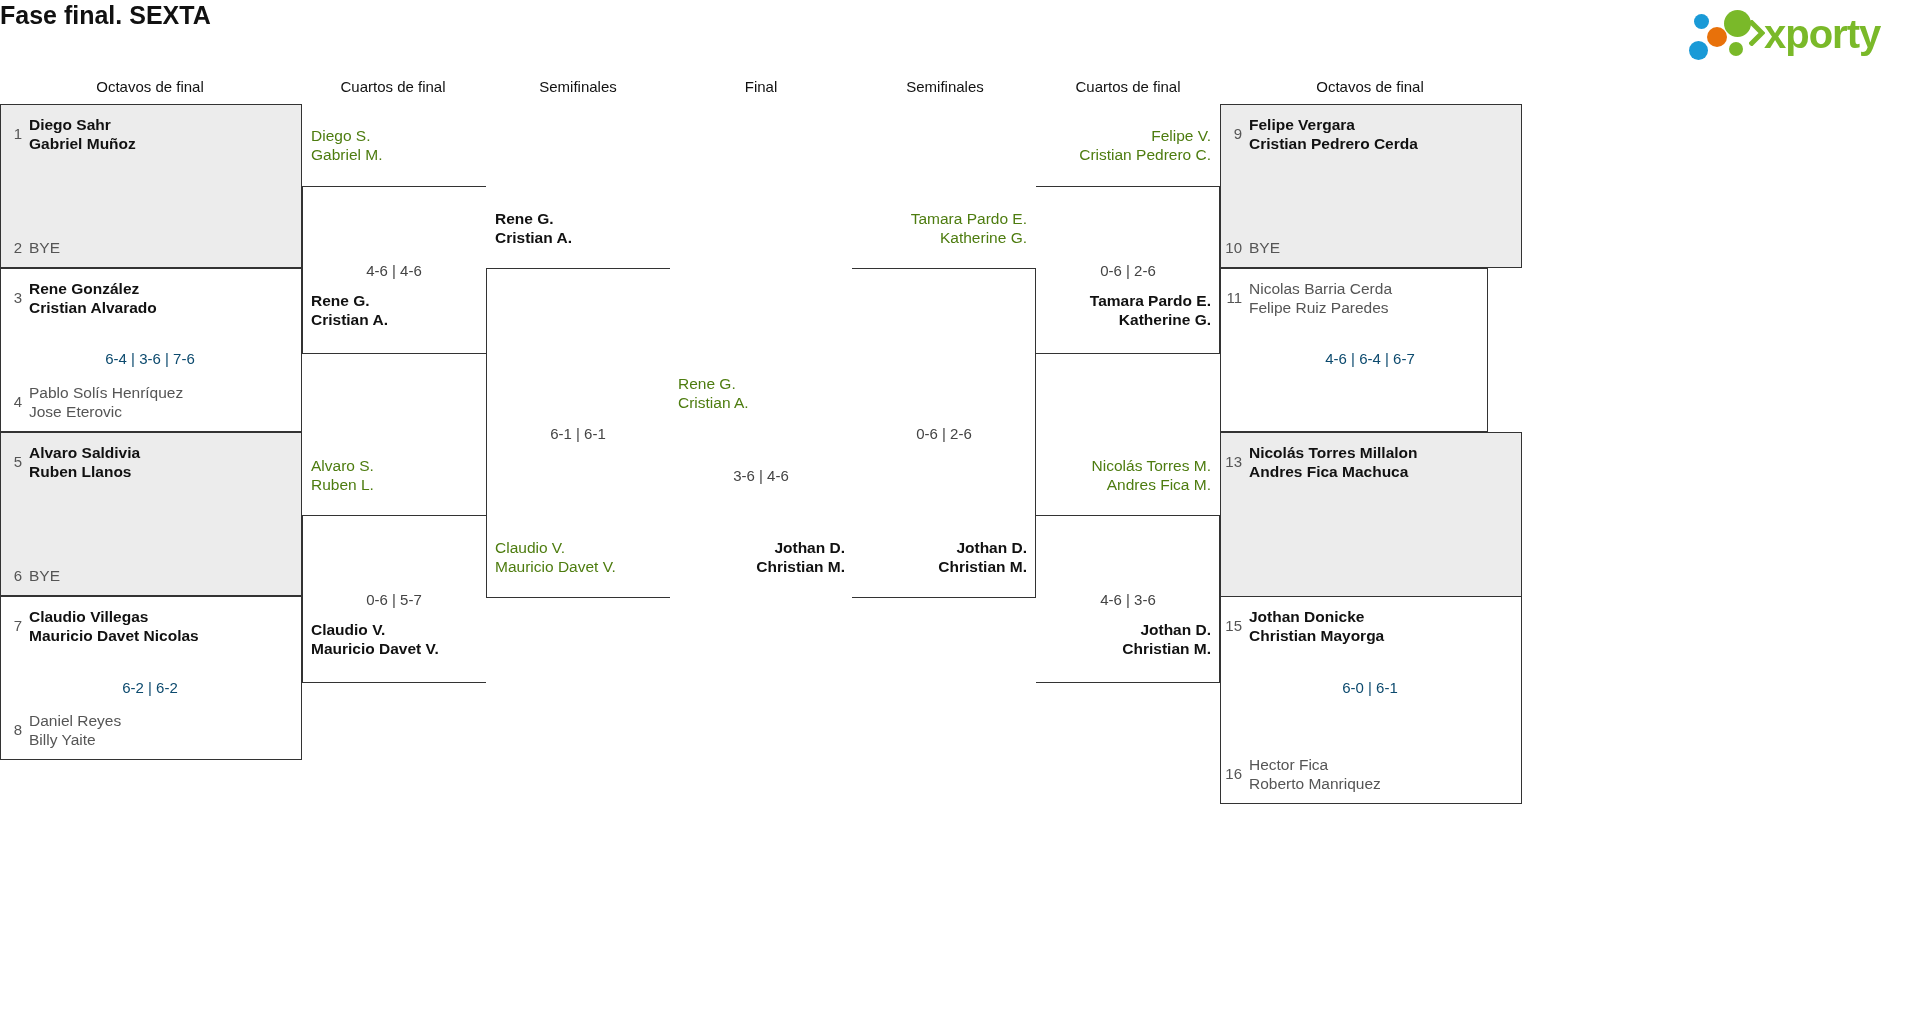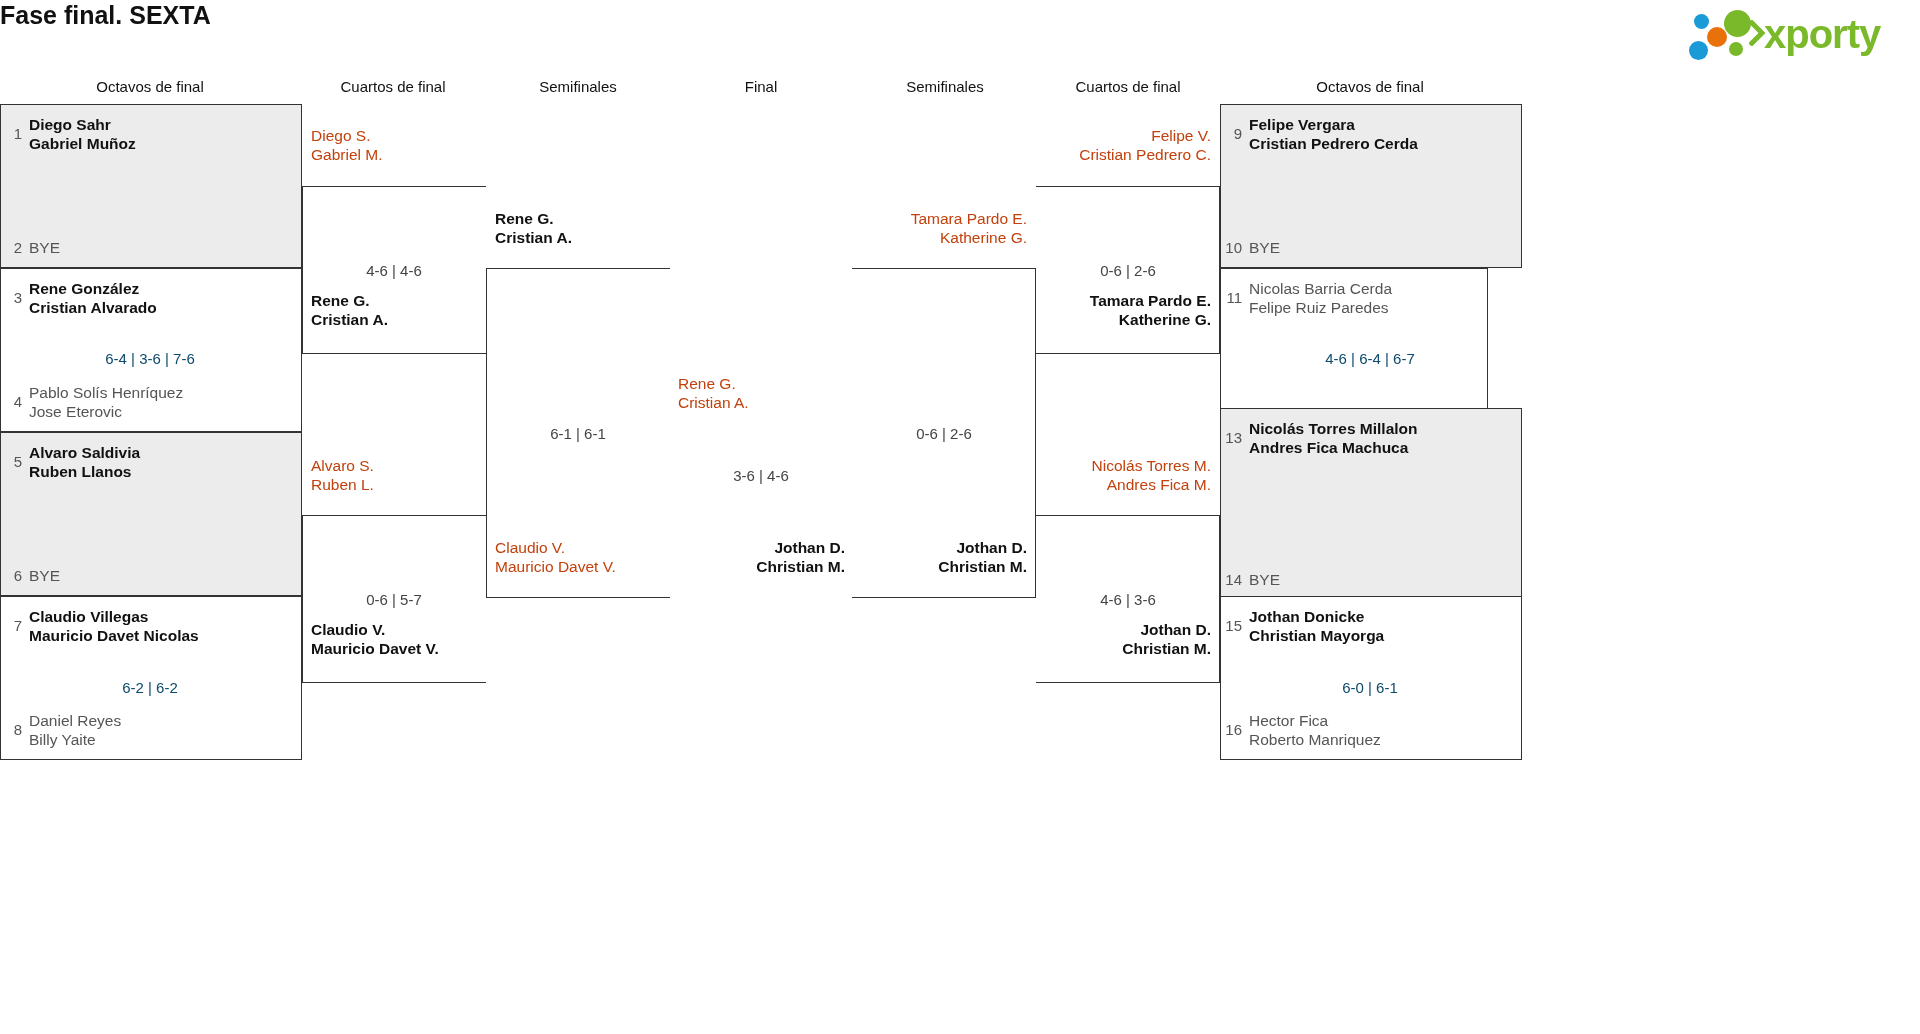--- a/index.html
+++ b/index.html
@@ -72,21 +72,21 @@
   .conn.no-right { border-right: none; }
   .conn.no-left  { border-left: none; }
 
   .conn-score {
     position: absolute; font-size: 15px; color: #444; white-space: nowrap;
     transform: translate(-50%, -50%);
   }
 
   
   .plabel {
-    position: absolute; font-size: 15.5px; line-height: 19px; color: #c2410c;
+    position: absolute; font-size: 15.5px; line-height: 19px; color: #4d7c0f;
     white-space: nowrap;
   }
   .plabel.winner { font-weight: 700; color: #111; }
   .plabel.ralign { text-align: right; transform: translateX(-100%); }
   .plabel .n { display: block; }
 </style>
 </head>
 <body>
 
 <div id="root">
@@ -199,36 +199,36 @@
       </div>
       <div class="seed-cell right" style="left: 1220px; top: 268px; width: 268px; height: 164px;">
         <div class="seed-row top" style="left: 2px; right: 6px;">
           <span class="seed-num">11</span>
           <div class="seed-names">
             <span class="n">Nicolas Barria Cerda</span>
             <span class="n">Felipe Ruiz Paredes</span>
           </div>
         </div>
       </div>
-      <div class="seed-cell shaded right" style="left: 1220px; top: 408px; width: 302px; height: 192px;">
+      <div class="seed-cell shaded right" style="left: 1220px; top: 432px; width: 302px; height: 192px;">
         <div class="seed-row top" style="left: 2px; right: 6px;">
           <span class="seed-num">13</span>
           <div class="seed-names winner">
             <span class="n">Nicolás Torres Millalon</span>
             <span class="n">Andres Fica Machuca</span>
           </div>
         </div>
         <div class="seed-row bot" style="left: 2px; right: 6px;">
           <span class="seed-num" style="padding-top:0">14</span>
           <div class="seed-names">
             <span class="n">BYE</span>
           </div>
         </div>
       </div>
-      <div class="seed-cell right" style="left: 1220px; top: 596px; width: 302px; height: 164px;">
+      <div class="seed-cell right" style="left: 1220px; top: 596px; width: 302px; height: 208px;">
         <div class="seed-row top" style="left: 2px; right: 6px;">
           <span class="seed-num">15</span>
           <div class="seed-names winner">
             <span class="n">Jothan Donicke</span>
             <span class="n">Christian Mayorga</span>
           </div>
         </div>
         <div class="seed-row bot" style="left: 2px; right: 6px;">
           <span class="seed-num">16</span>
           <div class="seed-names">

